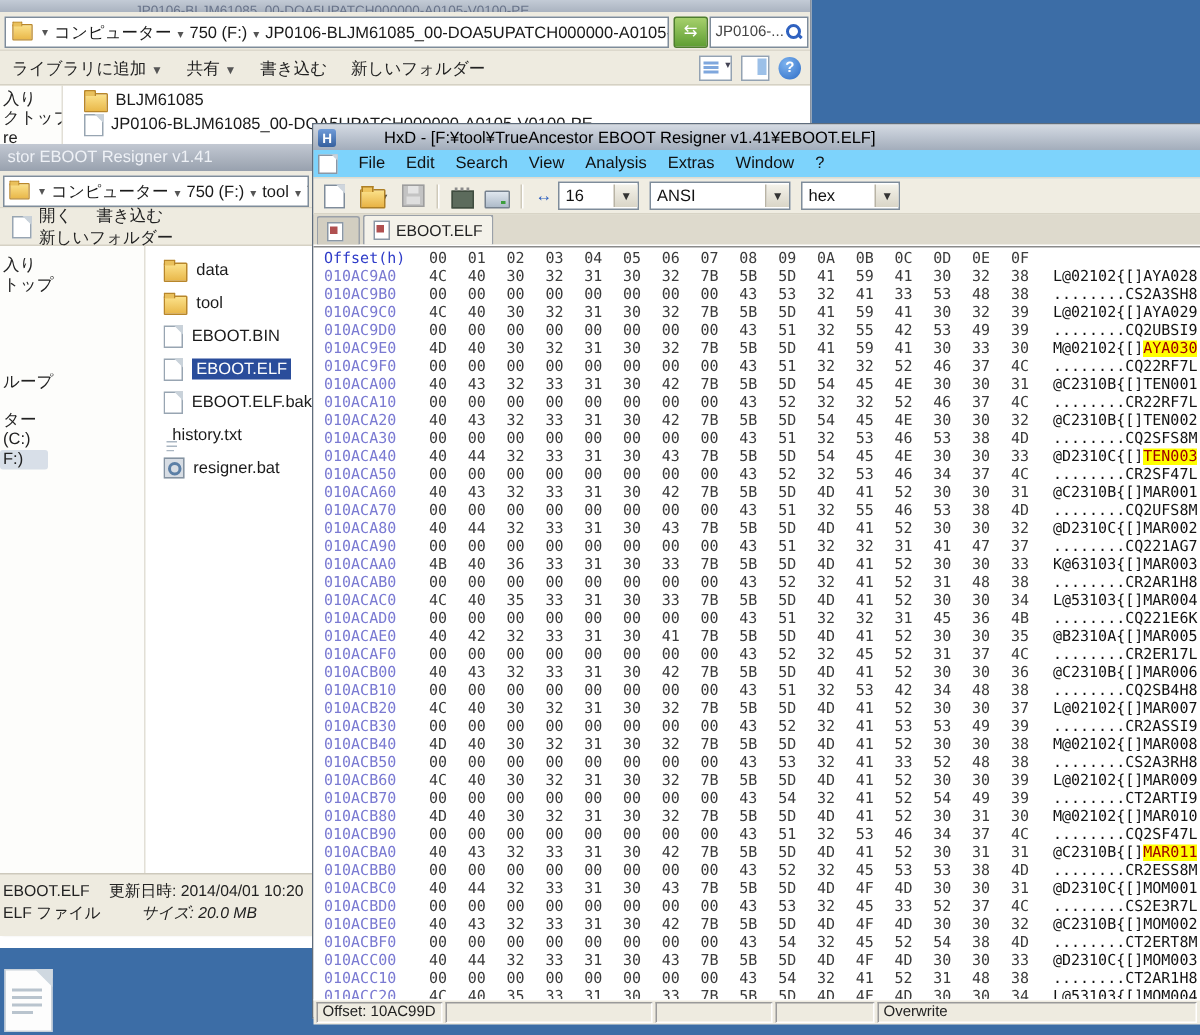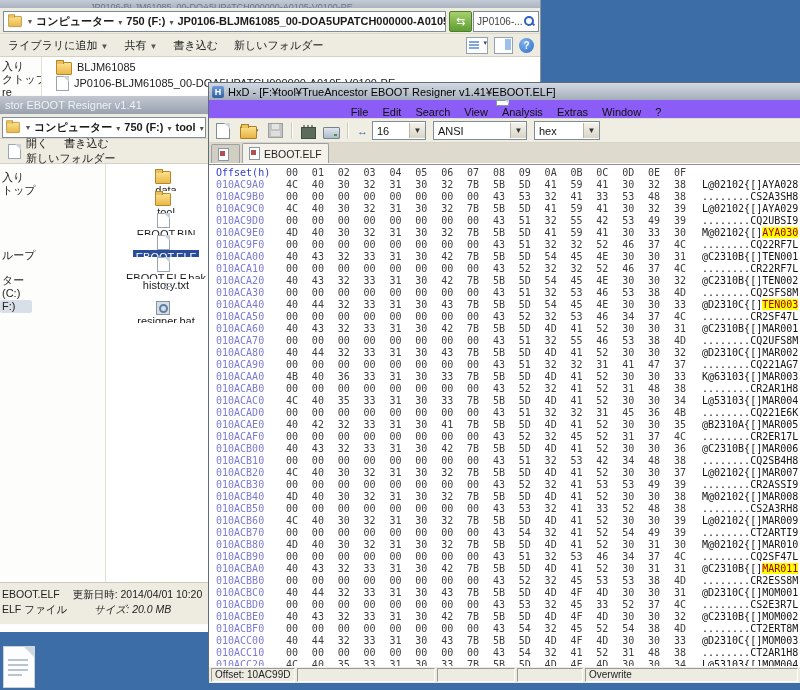--- a/index.html
+++ b/index.html
@@ -14,21 +14,21 @@
 
   
   #winA{left:0;top:0;width:541px;height:632px;background:#fff;border-right:1px solid #8a93a0;}
   .winA-titlesliver{height:8px;background:linear-gradient(#c3cbd6,#aab3c0);overflow:hidden;
     color:#69748a;font-size:9px;padding-left:90px;line-height:14px;}
   .band{background:#eeebe0;box-sizing:border-box;}
   .addr-row{position:relative;height:26px;border-bottom:1px solid #dcd8cc;}
   .addr-field{position:absolute;left:3px;top:3px;height:19px;background:#fff;border:1px solid #7e8c9a;
     display:flex;align-items:center;overflow:hidden;white-space:nowrap;}
   #winA .addr-field{width:441px;}
-  .crumb{padding:0 2px;cursor:default;font-weight:bold;}
+  .crumb{padding:0 2px;cursor:default;}
   .crumb-sep{color:#555;font-size:8px;padding:0 2px;}
   .go-btn{position:absolute;left:449px;top:3px;width:21px;height:19px;border:1px solid #4e7d2e;border-radius:2px;
     background:linear-gradient(#a6d06c,#5f9e33);color:#fff;font-size:11px;line-height:18px;text-align:center;}
   .search-box{position:absolute;left:473px;top:3px;width:64px;height:19px;background:#fff;border:1px solid #7e8c9a;
     display:flex;align-items:center;overflow:hidden;}
   .search-text{color:#444;font-size:10px;padding-left:3px;flex:1;white-space:nowrap;overflow:hidden;}
   .mag{width:13px;height:13px;position:relative;flex:0 0 13px;margin-right:2px;}
   .mag::before{content:"";position:absolute;left:1px;top:1px;width:6px;height:6px;border:2px solid #2f62c0;border-radius:50%;}
   .mag::after{content:"";position:absolute;left:8px;top:8px;width:4px;height:2px;background:#2f62c0;transform:rotate(45deg);}
   .tb-row{height:23px;border-bottom:1px solid #d5d1c4;display:flex;align-items:center;padding-left:8px;position:relative;}
@@ -72,36 +72,36 @@
   #winB .addr-row{height:25px;}
   #winB .addr-field{left:2px;right:2px;width:auto;}
   #winB .tb-row{height:25px;}
   #winB .body{display:flex;height:418px;background:#fff;}
   #winB .navpane{width:105px;border-right:1px solid #e2dfd6;padding-top:7px;background:#fdfdfb;}
   .wtool-nav .nav-item{height:13px;line-height:13px;padding-left:2px;white-space:nowrap;overflow:hidden;color:#222;}
   .wtool-nav .nav-item:nth-child(3){margin-top:52px;}
   .wtool-nav .nav-item:nth-child(4){margin-top:12px;}
   .wtool-nav .nav-item.sel{background:#d8dfe8;border-radius:2px;width:30px;}
   #winB .filepane{flex:1;padding:5px 0 0 12px;}
-  #winB .filerow{height:22px;flex-direction:column;}
+  #winB .filerow{height:22px;}
   #winB .filerow .lbl{margin-left:6px;}
   .filerow .lbl.sel{background:#2a4d9b;color:#fff;padding:1px 3px;margin-left:4px;}
   #winB .details{height:37px;border-top:1px solid #cdc9bc;background:#eeebe0;padding:4px 0 0 2px;
     font-size:10.5px;color:#222;overflow:hidden;}
   .det-line{height:15px;line-height:15px;white-space:nowrap;}
   .det-line .seg{margin-right:10px;}
 
   
   #winC{left:208px;top:82px;width:592px;height:597px;background:#eeebe0;border:1px solid #5e6c7c;border-right:none;}
   #winC .titlebar{height:17px;background:linear-gradient(#d4dae3,#a3adbb);display:flex;align-items:center;
     padding-left:3px;white-space:nowrap;overflow:hidden;}
   .hxd-icon{width:12px;height:12px;border-radius:2px;background:linear-gradient(#6f9bd8,#35609e);color:#fff;
     font-size:9px;font-weight:bold;text-align:center;line-height:12px;margin-right:4px;flex:0 0 12px;}
-  #winC .titlebar .t{font-size:11px;color:#000;}
-  .menubar{height:18px;display:flex;align-items:center;background:#8b5cf6;border-bottom:1px solid #e0dccf;padding-left:3px;flex-direction:column;}
+  #winC .titlebar .t{font-size:11px;color:#000;margin-left:28px;}
+  .menubar{height:18px;display:flex;align-items:center;background:#7dd3fc;border-bottom:1px solid #e0dccf;padding-left:3px;}
   .child-icon{width:11px;height:11px;background:#fff;border:1px solid #8a97a5;margin-right:7px;position:relative;}
   .child-icon::before{content:"";position:absolute;right:-1px;top:-1px;border:2px solid #c9d2da;border-left-color:transparent;border-bottom-color:transparent;}
   .menu-item{padding:0 7px;color:#111;}
   .hxd-toolbar{height:23px;display:flex;align-items:center;background:#f0ede2;border-bottom:1px solid #d8d4c6;padding-left:4px;gap:3px;}
   .tbtn{width:18px;height:18px;display:flex;align-items:center;justify-content:center;border:1px solid transparent;}
   .ic-new{width:12px;height:14px;background:#fff;border:1px solid #7f8c9a;position:relative;}
   .ic-new::before{content:"";position:absolute;right:-1px;top:-1px;border:3px solid #cfd6dd;border-left-color:transparent;border-bottom-color:transparent;}
   .ic-open{width:15px;height:11px;background:linear-gradient(#fbe18a,#e8b345);border:1px solid #ad7f25;border-radius:1px;margin-top:3px;position:relative;}
   .ic-open::before{content:"";position:absolute;left:0;top:-3px;width:6px;height:3px;background:#eec45e;border:1px solid #ad7f25;border-bottom:none;}
   .dd-arrow{font-size:7px;color:#444;margin-left:-2px;}

